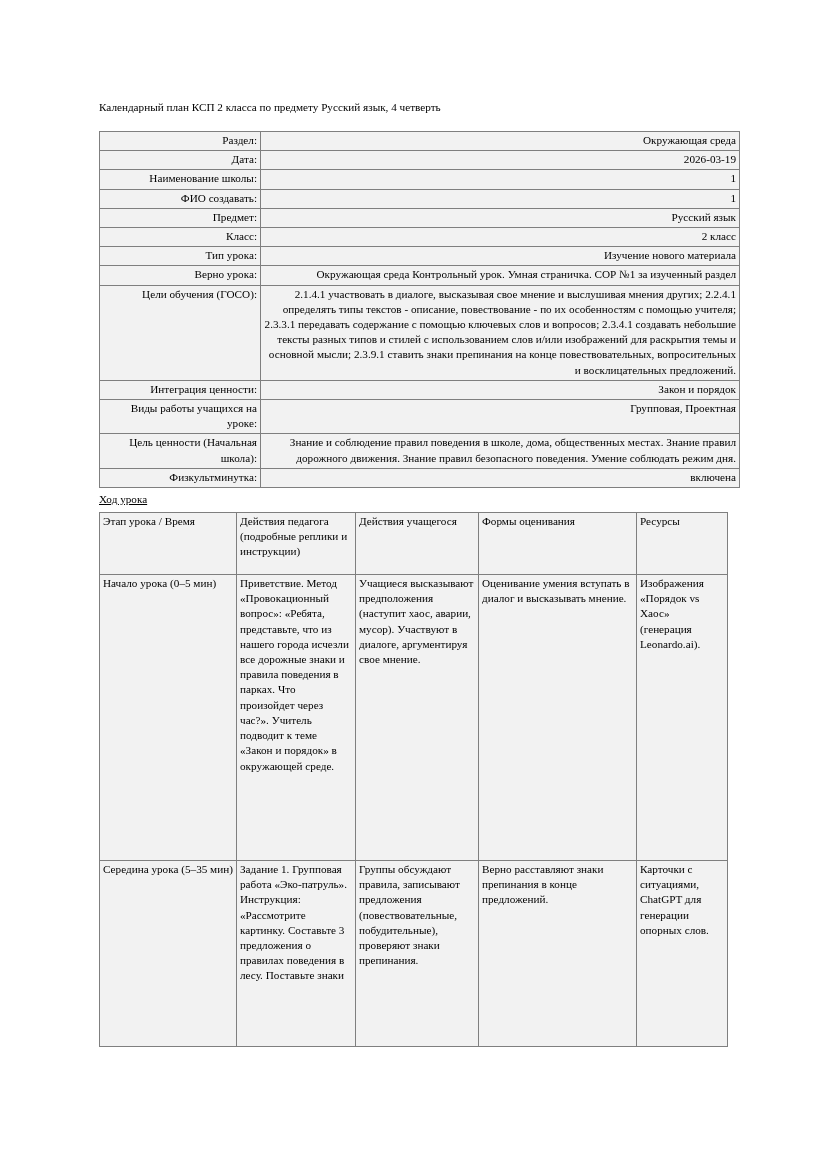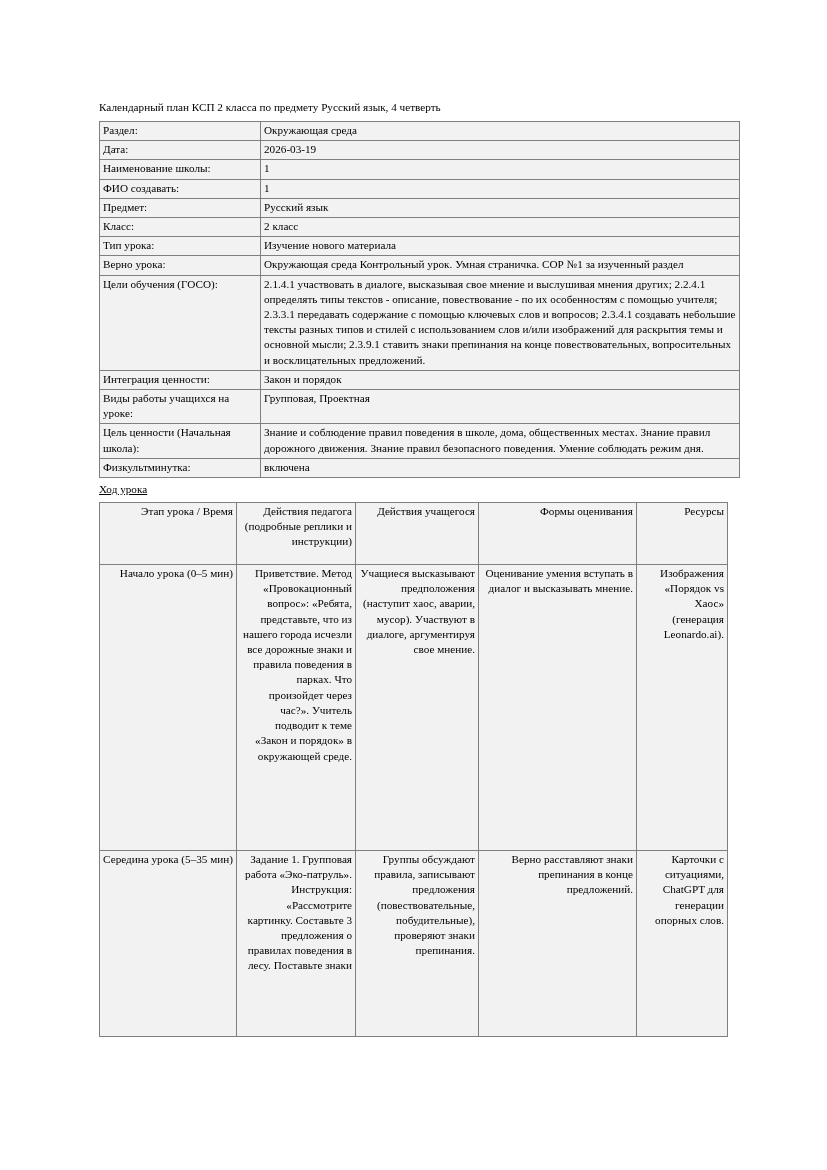--- a/index.html
+++ b/index.html
@@ -17,37 +17,37 @@
   }
   .page {
     position: absolute;
     left: 99px;
     top: 100px;
     width: 628px;
   }
   .doc-title {
     font-size: 11.2px;
     line-height: 15px;
-    margin-bottom: 6px;
+    margin-bottom: 16px;
     white-space: nowrap;
   }
   .section-label {
     font-size: 11.2px;
     line-height: 15px;
     margin: 4px 0 5px 0;
     text-decoration: underline;
   }
   table {
     border-collapse: collapse;
     width: 628px;
     table-layout: fixed;
     background: #f2f2f2;
   }
-  table.meta { border: 1px solid #000; }
-  table.flow { border: 1px solid #000; text-align: right; }
+  table.meta { border: 1px solid #000; text-align: right; }
+  table.flow { border: 1px solid #000; }
   td {
     border: 1px solid #7f7f7f;
     vertical-align: top;
     padding: 1px 3px 2px 3px;
     font-size: 11.2px;
     line-height: 15.2px;
     word-wrap: break-word;
     overflow-wrap: break-word;
     hyphens: none;
   }

